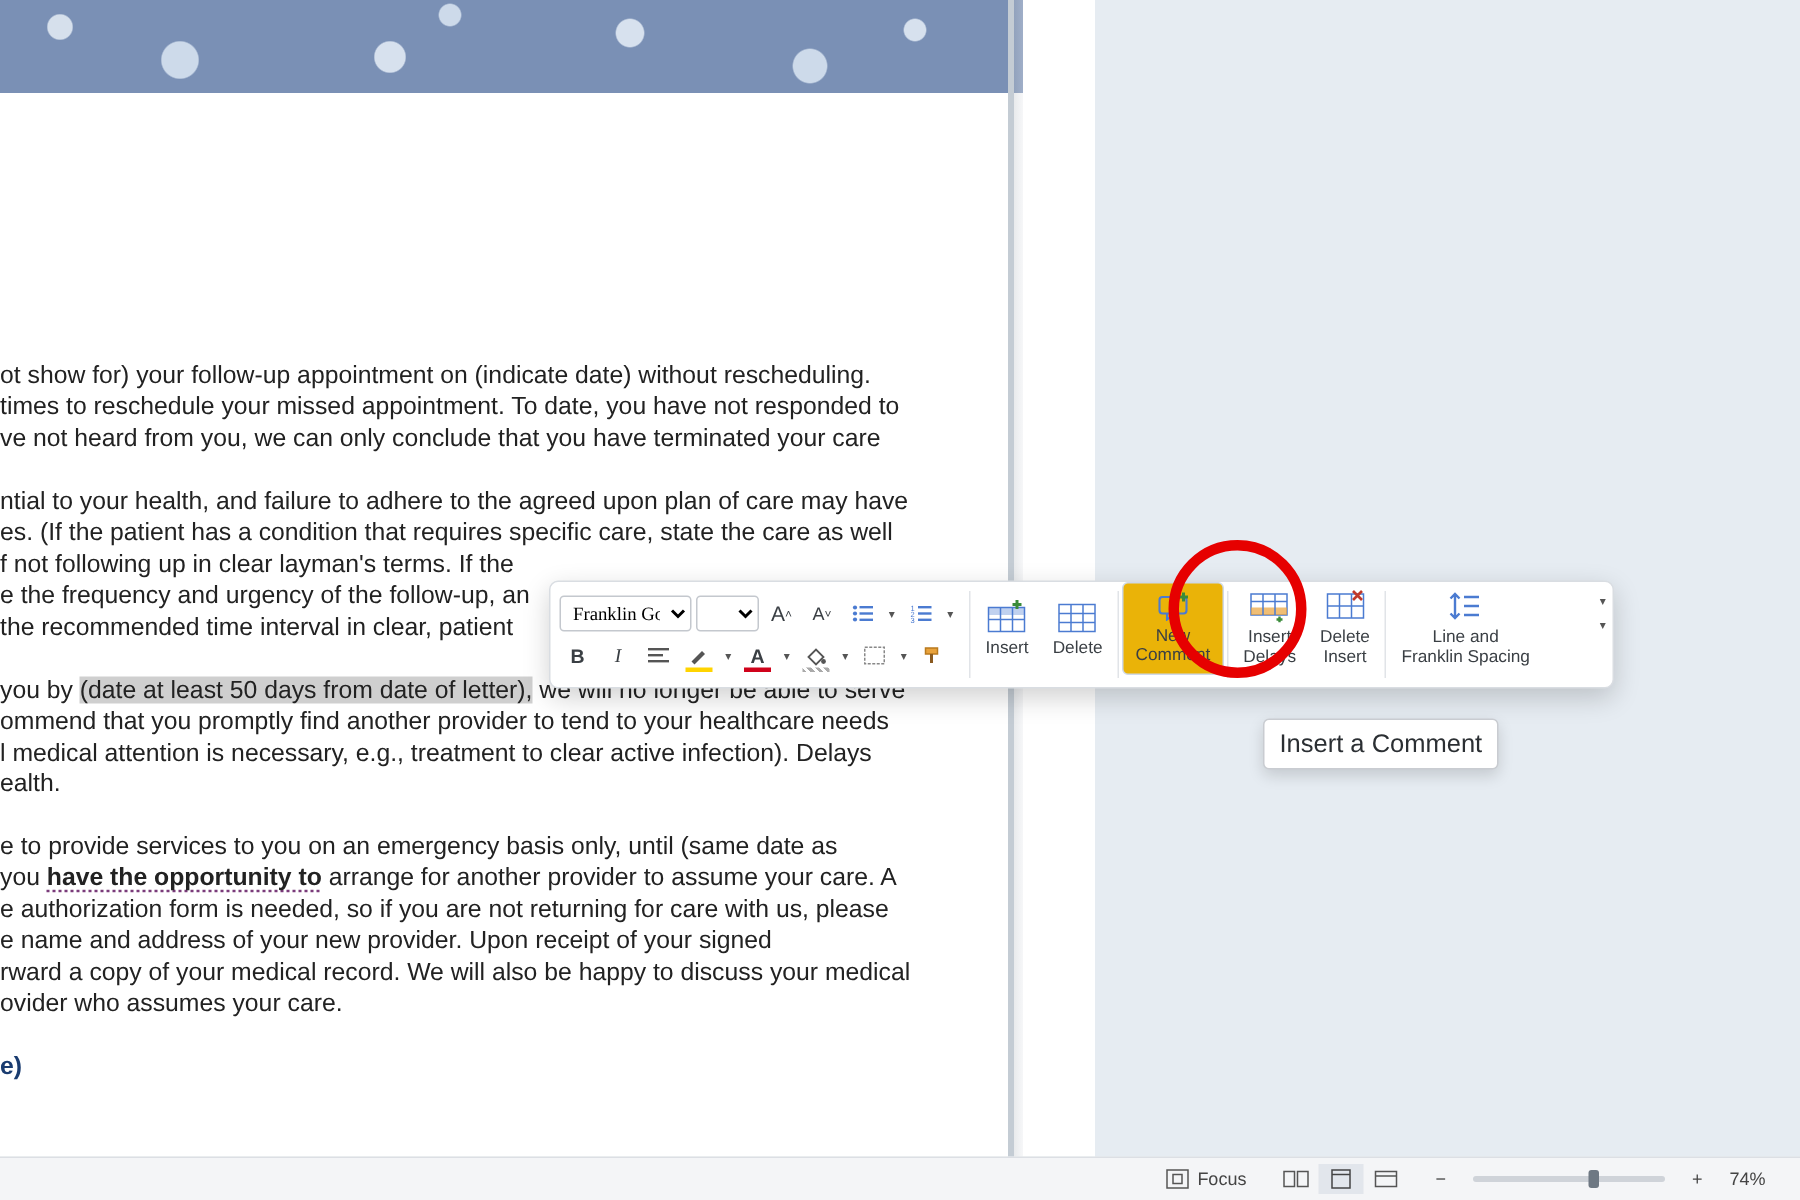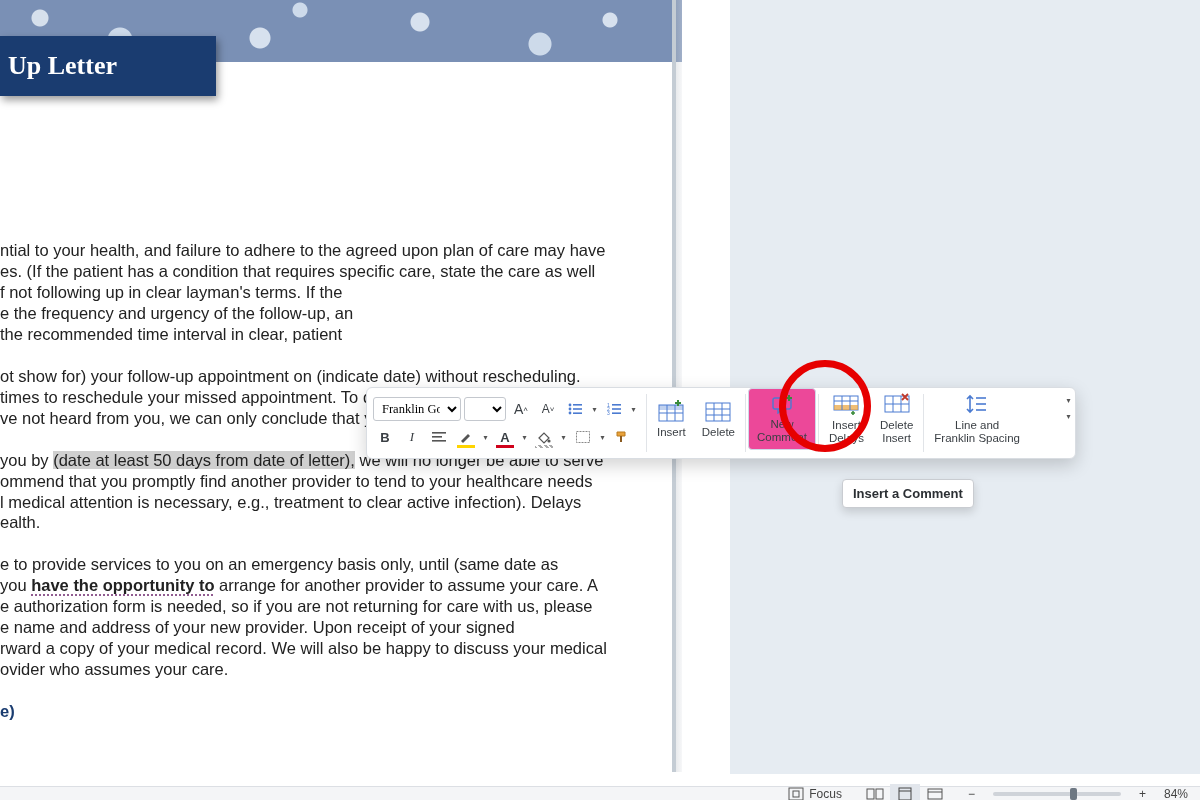--- a/index.html
+++ b/index.html
@@ -41,65 +41,62 @@
   .row1 { display:flex; align-items:center; gap:3px; margin-bottom:4px; }
   .row2 { display:flex; align-items:center; gap:3px; }
   .sep { width:1px; background:#e1e4e8; margin:6px 2px; }
   .sel { font-family:"Segoe UI"; font-size:12.5px; border:1px solid #c4c8ce; border-radius:3px; background:#fff; height:24px; }
   .font-sel { width:88px; padding:0 4px; }
   .size-sel { width:42px; text-align:left; padding:0 12px; }
   .ibtn { min-width:24px; height:24px; display:inline-flex; align-items:center; justify-content:center; font-size:13px; color:#3a3f44; border-radius:3px; cursor:pointer; position:relative; }
   .drop-caret { width:9px; display:inline-flex; align-items:center; justify-content:center; font-size:8px; color:#555; }
   .stack { display:flex; flex-direction:column; align-items:center; justify-content:center; height:62px; padding:0 8px; border-radius:4px; cursor:pointer; gap:4px; }
   .stack-label { font-size:11.5px; color:#3a3f44; text-align:center; line-height:1.1; white-space:nowrap; }
-  .stack.sel-btn { background:#ec4899; border:1px solid #cfd9e8; }
+  .stack.sel-btn { background:#eab308; border:1px solid #cfd9e8; }
   
   .swatch { position:absolute; bottom:1px; left:3px; right:3px; height:3px; }
   .sw-yellow{ background:#ffd400;} .sw-red{background:#d0021b;} .sw-none{background:repeating-linear-gradient(45deg,#aaa 0 2px,#fff 2px 4px);}
 
   
   .red-ring { position:absolute; left:779px; top:360px; width:92px; height:92px; border:7px solid #e60000; border-radius:50%; pointer-events:none; }
 
   
-  .tooltip { position:absolute; left:842px; top:479px; background:#fff; border:1px solid #c9ccd1; border-radius:4px; padding:6px 10px; font-size:13px; color:#2b2f33; box-shadow:0 4px 10px rgba(0,0,0,.15);font-weight:bold; }
-
-  
-  .status { position:absolute; left:0; bottom:0; width:1200px; height:14px; background:#f4f5f7; border-top:1px solid #dcdfe4; display:flex; align-items:center; justify-content:flex-end; padding:0 12px; font-size:12px; color:#444; gap:12px; }
+  .tooltip { position:absolute; left:842px; top:479px; background:#fff; border:1px solid #c9ccd1; border-radius:4px; padding:6px 10px; font-size:17px; color:#2b2f33; box-shadow:0 4px 10px rgba(0,0,0,.15); }
+
+  
+  .status { position:absolute; left:0; bottom:0; width:1200px; height:29px; background:#f4f5f7; border-top:1px solid #dcdfe4; display:flex; align-items:center; justify-content:flex-end; padding:0 23px; font-size:12px; color:#444; gap:12px; }
   .sb-btn { display:flex; align-items:center; gap:5px; padding:2px 6px; border-radius:3px; cursor:pointer; }
   .viewset { display:flex; gap:0; }
   .view { width:30px; height:20px; display:flex; align-items:center; justify-content:center; cursor:pointer; }
   .view.active { background:#e2e6ec; }
   .zoom-slider { width:128px; height:4px; background:#cfd3d9; position:relative; border-radius:2px; }
   .zoom-thumb { position:absolute; top:-4px; left:60%; width:7px; height:12px; background:#6e7883; border-radius:2px; }
 
   
   svg { display:block; }
 </style>
 </head>
 <body>
 
 <div class="workspace">
   <div class="side-panel"></div>
   <div class="margin-gap"></div>
 
   <div class="page-canvas">
     <div class="hdr-img"></div>
-    <div class="title-box">
-      <span>Up Letter</span>
-    </div>
 
     <div class="doc-body">
+      <div class="para">ot show for) your follow-up appointment on (indicate date) without rescheduling.
+times to reschedule your missed appointment. To date, you have not responded to
+ve not heard from you, we can only conclude that you have terminated your care</div>
       <div class="para">ntial to your health, and failure to adhere to the agreed upon plan of care may have
 es. (If the patient has a condition that requires specific care, state the care as well
 f not following up in clear layman's terms. If the
 e the frequency and urgency of the follow-up, an
 the recommended time interval in clear, patient</div>
-      <div class="para">ot show for) your follow-up appointment on (indicate date) without rescheduling.
-times to reschedule your missed appointment. To date, you have not responded to
-ve not heard from you, we can only conclude that you have terminated your care</div>
       <div class="para"><span>you by </span><span class="hl">(date at least 50 days from date of letter),</span><span> we will no longer be able to serve
 ommend that you promptly find another provider to tend to your healthcare needs
 l medical attention is necessary, e.g., treatment to clear active infection). Delays
 ealth.</span></div>
       <div class="para"><span>e to provide services to you on an emergency basis only, until (same date as
 you </span><span class="wavy">have the opportunity to</span><span> arrange for another provider to assume your care. A
 e authorization form is needed, so if you are not returning for care with us, please
 e name and address of your new provider. Upon receipt of your signed
 rward a copy of your medical record. We will also be happy to discuss your medical
 ovider who assumes your care.</span></div>
@@ -297,14 +294,14 @@
           <rect x="2" y="2" width="14" height="10" fill="none" stroke="#555"></rect>
           <line x1="2" y1="5" x2="16" y2="5" stroke="#555"></line>
         </svg>
       </div>
   </div>
   <span class="sb-btn">−</span>
   <div class="zoom-slider">
       <div class="zoom-thumb"></div>
     </div>
   <span class="sb-btn">+</span>
-  <span>84%</span>
+  <span>74%</span>
 </div>
 
 </body></html>

